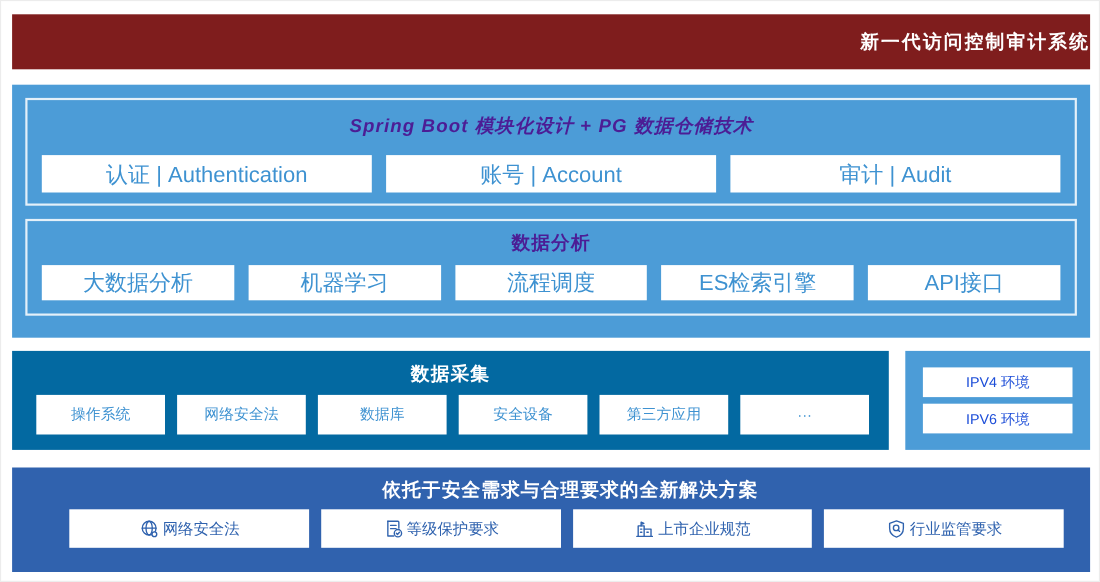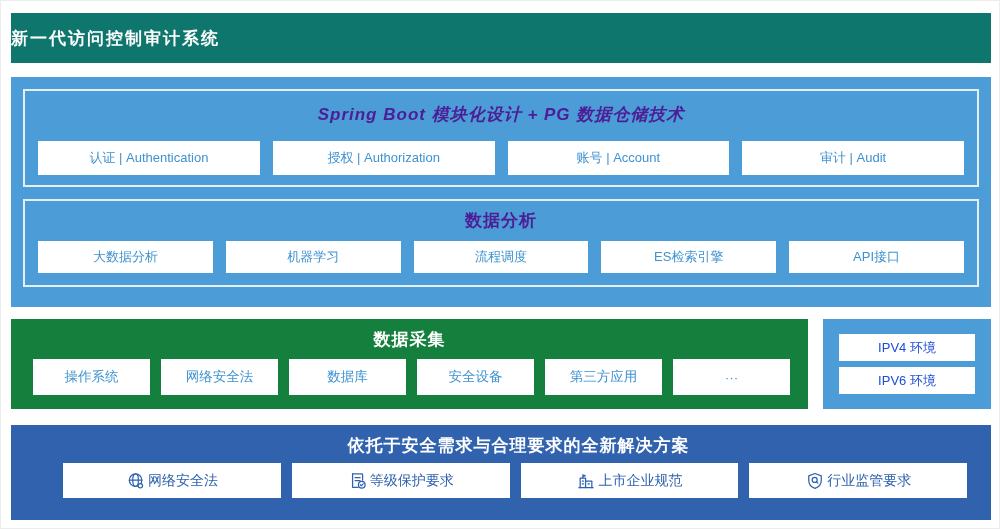--- a/index.html
+++ b/index.html
@@ -11,22 +11,22 @@
   .canvas {
     position: relative;
     width: 1000px; height: 529px;
     background: #ffffff;
     border: 1px solid #ececec;
   }
   
   .header {
     position: absolute; left: 10px; top: 12px;
     width: 980px; height: 50px;
-    background: #0f766e;
-    display: flex; align-items: center; justify-content: flex-start;
+    background: #7f1d1d;
+    display: flex; align-items: center; justify-content: flex-end;
   }
   .header span {
     color: #ffffff; font-size: 17px; font-weight: bold; letter-spacing: 2px;
   }
   
   .section-a {
     position: absolute; left: 10px; top: 76px;
     width: 980px; height: 230px;
     background: #4C9CD7;
   }
@@ -41,27 +41,27 @@
     letter-spacing: 1px;
   }
   .inner-box.spring .inner-title { margin-top: 12px; font-style: italic; }
   .inner-box.analysis .inner-title { margin-top: 8px; text-align: center; }
   .row { position: absolute; display: flex; }
   .row-a1 { left: 13px; right: 13px; top: 50px; height: 34px; gap: 13px; }
   .row-a2 { left: 13px; right: 13px; top: 40px; height: 32px; gap: 13px; }
   .wbox {
     flex: 1; background: #ffffff;
     display: flex; align-items: center; justify-content: center;
-    color: #3E92D1; font-size: 13px; white-space: nowrap;
+    color: #3E92D1; font-size: 20px; white-space: nowrap;
   }
   
   .section-b {
     position: absolute; left: 10px; top: 318px;
     width: 797px; height: 90px;
-    background: #15803d;
+    background: #0369a1;
   }
   .sec-title {
     text-align: center; color: #ffffff; font-weight: bold; font-size: 17px;
     letter-spacing: 1px; padding-top: 9px;
   }
   .row-b { left: 22px; right: 18px; top: 40px; height: 36px; gap: 11px; }
   .row-b .wbox { font-size: 13.5px; }
   
   .section-b2 {
     position: absolute; left: 822px; top: 318px;
@@ -97,21 +97,20 @@
   <div class="header">
     <span>新一代访问控制审计系统</span>
   </div>
 
   <div class="section-a">
 
     <div class="inner-box spring">
       <div class="inner-title">Spring Boot 模块化设计 + PG 数据仓储技术</div>
       <div class="row row-a1">
         <div class="wbox">认证 | Authentication</div>
-        <div class="wbox">授权 | Authorization</div>
         <div class="wbox">账号 | Account</div>
         <div class="wbox">审计 | Audit</div>
       </div>
     </div>
 
     <div class="inner-box analysis">
       <div class="inner-title">数据分析</div>
       <div class="row row-a2">
         <div class="wbox">大数据分析</div>
         <div class="wbox">机器学习</div>

